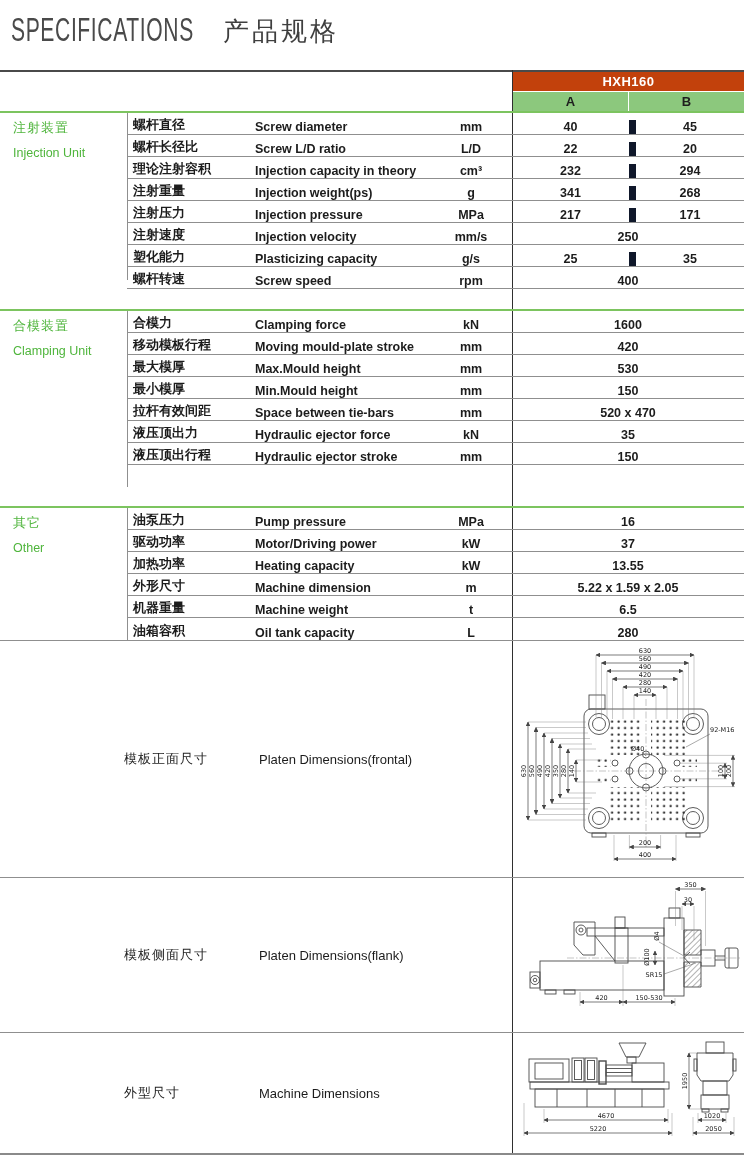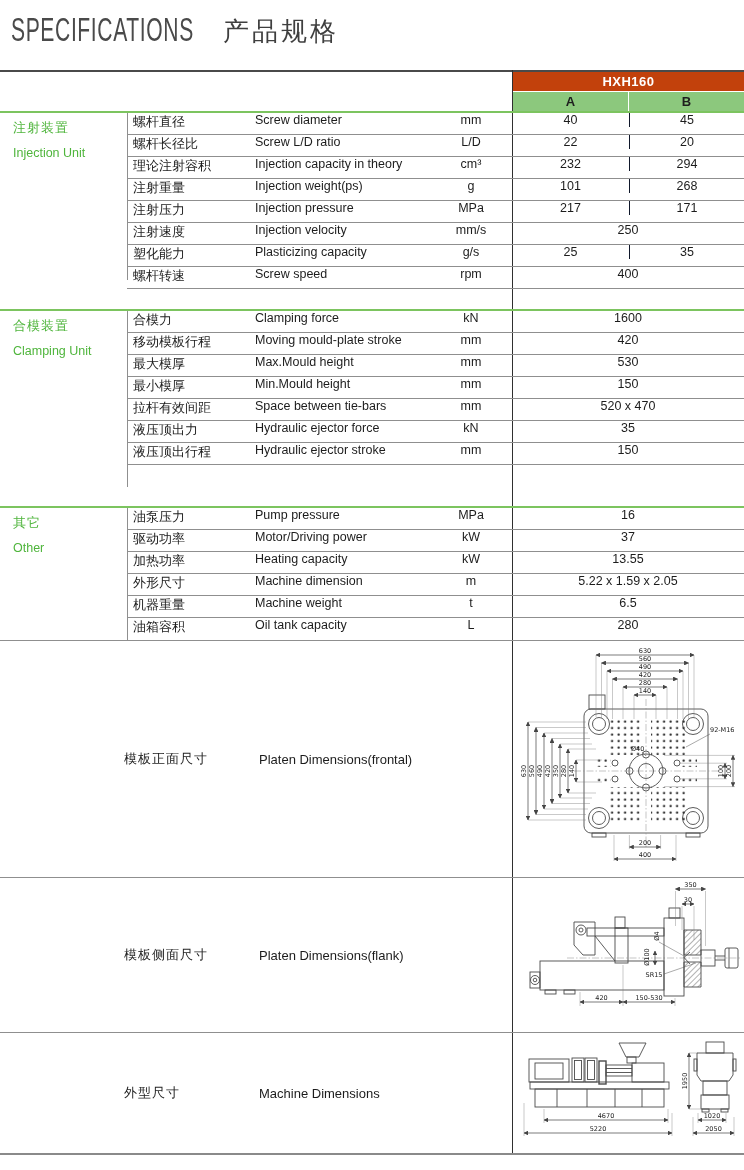--- a/index.html
+++ b/index.html
@@ -26,29 +26,29 @@
   .hdr-a  { width:115px; background:#8cc87d; text-align:center; line-height:19px; font-size:13px; font-weight:700; color:#1e1e1e; }
   .hdr-b  { flex:1; background:#8cc87d; border-left:1px solid #fff; text-align:center; line-height:19px; font-size:13px; font-weight:700; color:#1e1e1e; }
 
   
   .sec { position:absolute; left:0; width:744px; }
   .sec::before { content:""; position:absolute; left:127px; top:0; bottom:0; width:1px; background:#8f8f8f; }
   .sec-label { position:absolute; left:13px; top:6px; display:flex; flex-direction:column; gap:9px; color:#4fb53c; }
   .sl-zh { font-size:13px; letter-spacing:1px; }
   .sl-en { font-size:12.5px; }
   .rows { margin-left:127px; }
-  .row { display:flex; height:22px; border-bottom:1px solid #8f8f8f; align-items:flex-start; }
+  .row { display:flex; height:22px; border-bottom:1px solid #8f8f8f; align-items:flex-end;font-weight:bold; }
   .row.noline { border-bottom:none; }
   .c { display:flex; align-items:center; font-size:12.5px; }
   .zh    { width:128px; padding-left:6px; font-size:13px; }
   .en    { width:175px; }
   .unit  { width:82px;  justify-content:center; }
   .va    { width:117px; justify-content:center; }
   .vb    { flex:1; justify-content:center; }
-  .split .vb { border-left:1px solid #0f172a; }
+  .split .vb { border-left:7px solid #0f172a; }
   .vspan { width:232px; justify-content:center; }
 
   
   .dia { position:absolute; left:0; width:744px; }
   .dia-zh { position:absolute; left:124px; top:50%; transform:translateY(-50%); font-size:13px; letter-spacing:1px; }
   .dia-en { position:absolute; left:259px; top:50%; transform:translateY(-50%); font-size:13px; }
   .dia-art { position:absolute; left:512px; top:0; width:232px; height:100%; }
   .dia-art svg { display:block; width:100%; height:100%; }
   svg text { font-family:"DejaVu Sans",sans-serif; fill:#1a1a1a; }
 </style>
@@ -99,21 +99,21 @@
         <div class="c zh">理论注射容积</div>
         <div class="c en">Injection capacity in theory</div>
         <div class="c unit">cm³</div>
         <div class="c va">232</div>
         <div class="c vb">294</div>
       </div>
       <div class="row split">
         <div class="c zh">注射重量</div>
         <div class="c en">Injection weight(ps)</div>
         <div class="c unit">g</div>
-        <div class="c va">101</div>
+        <div class="c va">341</div>
         <div class="c vb">268</div>
       </div>
       <div class="row split">
         <div class="c zh">注射压力</div>
         <div class="c en">Injection pressure</div>
         <div class="c unit">MPa</div>
         <div class="c va">217</div>
         <div class="c vb">171</div>
       </div>
       <div class="row">

